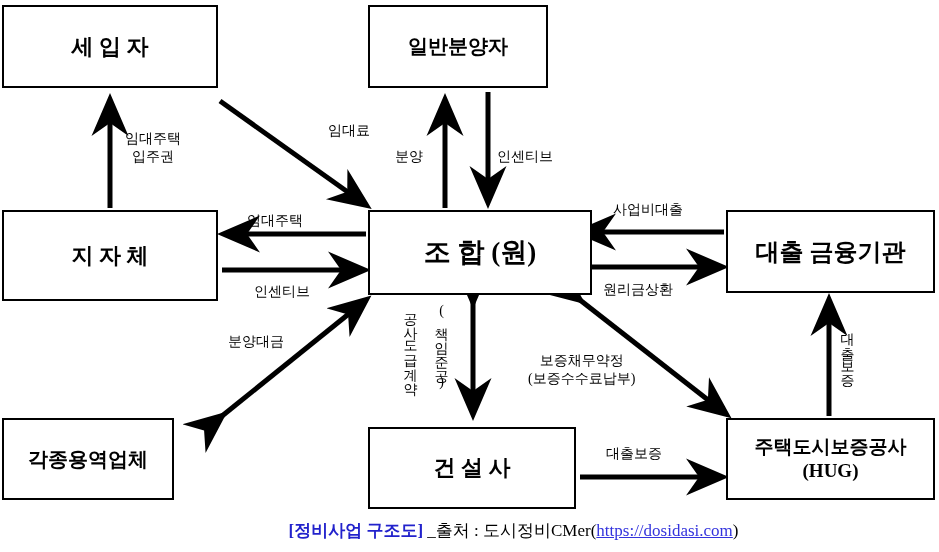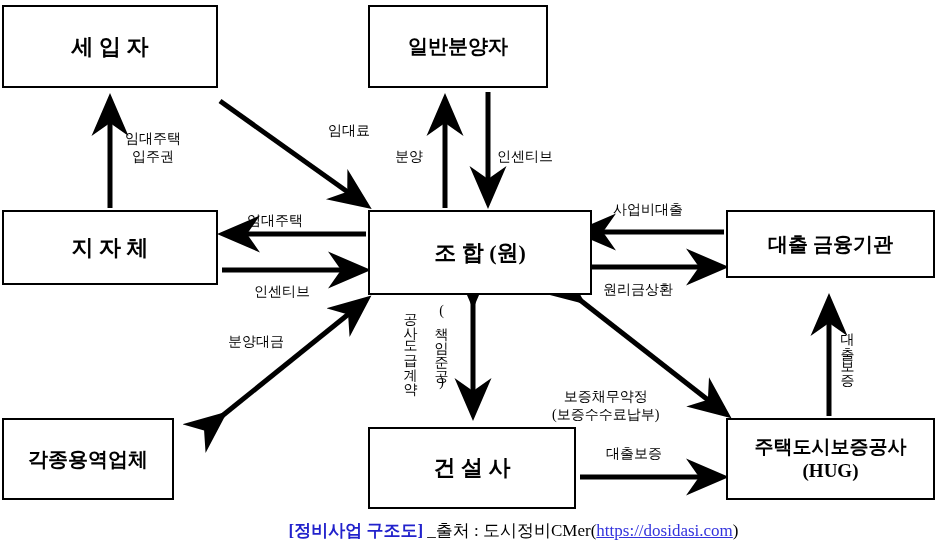--- a/index.html
+++ b/index.html
@@ -121,27 +121,27 @@
 
     <line x1="829" y1="416" x2="829" y2="300" stroke="#000000" stroke-width="5" marker-end="url(#ah)"></line>
   </svg>
 
   <div class="node-box" id="node-0" style="left: 2px; top: 5px; width: 216px; height: 83px; font-size: 22px;">
     <span class="node-label">세 입 자</span>
   </div>
   <div class="node-box" id="node-1" style="left: 368px; top: 5px; width: 180px; height: 83px; font-size: 20px;">
     <span class="node-label">일반분양자</span>
   </div>
-  <div class="node-box" id="node-2" style="left: 2px; top: 210px; width: 216px; height: 75px; font-size: 22px;">
+  <div class="node-box" id="node-2" style="left: 2px; top: 210px; width: 216px; height: 91px; font-size: 22px;">
     <span class="node-label">지 자 체</span>
   </div>
-  <div class="node-box" id="node-3" style="left: 368px; top: 210px; width: 224px; height: 85px; font-size: 22px;">
+  <div class="node-box" id="node-3" style="left: 368px; top: 210px; width: 224px; height: 85px; font-size: 27px;">
     <span class="node-label">조 합 (원)</span>
   </div>
-  <div class="node-box" id="node-4" style="left: 726px; top: 210px; width: 209px; height: 68px; font-size: 20px;">
+  <div class="node-box" id="node-4" style="left: 726px; top: 210px; width: 209px; height: 83px; font-size: 24px;">
     <span class="node-label">대출 금융기관</span>
   </div>
   <div class="node-box" id="node-5" style="left: 2px; top: 418px; width: 172px; height: 82px; font-size: 20px;">
     <span class="node-label">각종용역업체</span>
   </div>
   <div class="node-box" id="node-6" style="left: 368px; top: 418px; width: 208px; height: 82px; font-size: 22px; margin-top: 9px;">
     <span class="node-label">건 설 사</span>
   </div>
   <div class="node-box" id="node-7" style="left: 726px; top: 418px; width: 209px; height: 82px; font-size: 19px;">
     <span class="node-label">주택도시보증공사
@@ -153,21 +153,21 @@
   <div class="edge-label" id="edge-1" style="left: 284px; top: 122px; margin-left: 44px;">임대료</div>
   <div class="edge-label" id="edge-2" style="left: 395px; top: 148px;">분양</div>
   <div class="edge-label" id="edge-3" style="left: 497px; top: 148px;">인센티브</div>
   <div class="edge-label" id="edge-4" style="left: 247px; top: 212px;">임대주택</div>
   <div class="edge-label" id="edge-5" style="left: 254px; top: 283px;">인센티브</div>
   <div class="edge-label" id="edge-6" style="left: 613px; top: 201px;">사업비대출</div>
   <div class="edge-label" id="edge-7" style="left: 603px; top: 281px;">원리금상환</div>
   <div class="edge-label" id="edge-8" style="left: 228px; top: 333px;">분양대금</div>
   <div class="edge-label vert" id="edge-9" style="left: 403px; top: 303px;">공사도급계약</div>
   <div class="edge-label vert" id="edge-10" style="left: 434px; top: 303px;">(책임준공)</div>
-  <div class="edge-label" id="edge-11" style="left: 552px; top: 352px; margin-top: 36px;">보증채무약정
+  <div class="edge-label" id="edge-11" style="left: 528px; top: 352px;">보증채무약정
 (보증수수료납부)</div>
   <div class="edge-label" id="edge-12" style="left: 606px; top: 445px;">대출보증</div>
   <div class="edge-label vert" id="edge-13" style="left: 840px; top: 323px;">대출보증</div>
 
   <div id="caption" style="top: 519px;">
     <span class="title">[정비사업 구조도]</span><span class="src"> _</span><span class="src">출처 : 도시정비CMer(</span><span class="url">https://dosidasi.com</span><span class="src">)</span>
   </div>
 
 </div>
 

